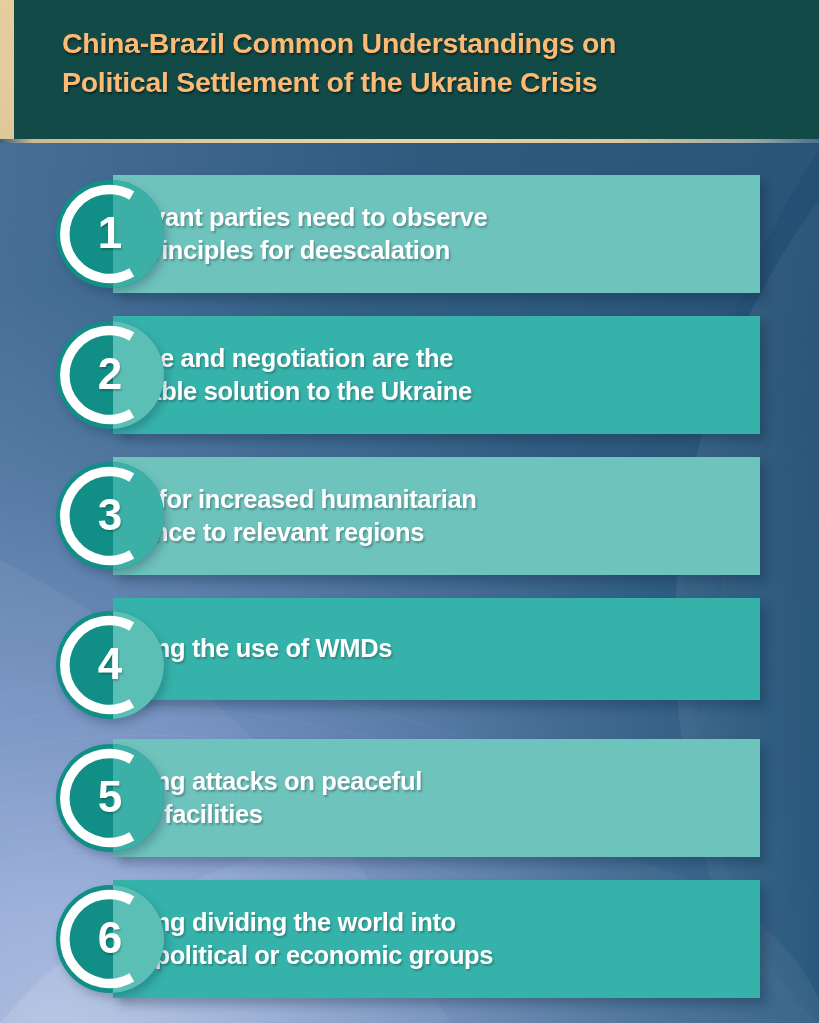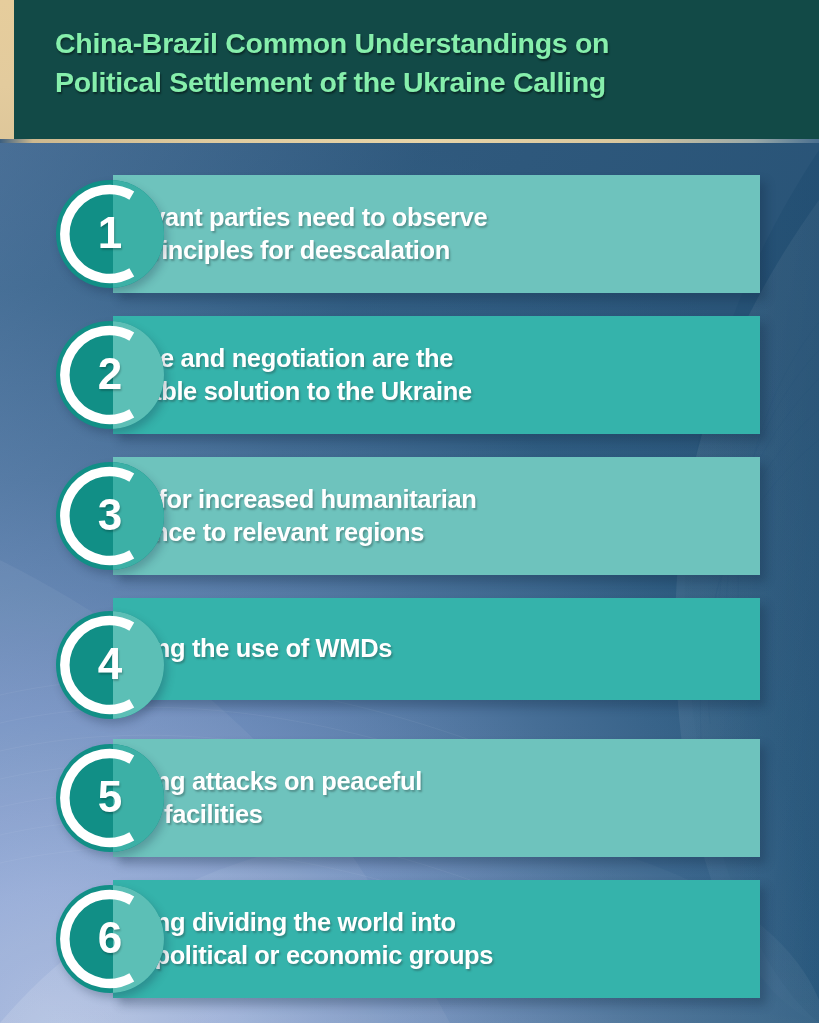--- a/index.html
+++ b/index.html
@@ -41,22 +41,22 @@
   .header-strip{
     position:absolute; left:0; top:0; width:14px; height:141px;
     background:linear-gradient(180deg,#e6cd9c 0%,#e3cb9d 60%,#dec79a 100%);
   }
   .header-rule{
     position:absolute; left:0; top:139px; width:819px; height:4px;
     background:linear-gradient(90deg,#3c5f7f 0%,#cdb98f 4%,#dfcb9f 26%,#e7d4a8 52%,#d9c79e 76%,#9aa9a8 92%,#4a6f8f 100%);
     z-index:5;
   }
   .header-title{
-    position:absolute; left:55px; top:24px; width:730px;
-    color:#86efac;
+    position:absolute; left:62px; top:24px; width:730px;
+    color:#fdba74;
     font-size:28.5px;
     font-weight:bold;
     line-height:1.36;
     letter-spacing:-0.3px;
     text-shadow:1px 2px 2px rgba(0,0,0,.45);
   }
   .header-title .ln{ display:block; white-space:nowrap; }
 
   
   .items{
@@ -171,21 +171,21 @@
       <path d="M839,360 C742,444 708,560 718,696"></path>
       <path d="M839,392 C734,476 700,590 710,724"></path>
       <path d="M839,424 C726,506 692,620 702,752"></path>
     </g>
   </svg>
 
   <div class="header">
     <div class="header-strip"></div>
     <div class="header-title">
       <span class="ln">China-Brazil Common Understandings on</span>
-      <span class="ln">Political Settlement of the Ukraine Calling</span>
+      <span class="ln">Political Settlement of the Ukraine Crisis</span>
     </div>
   </div>
   <div class="header-rule"></div>
 
   <div class="items" id="items">
       <div class="item" style="top: 26px; height: 142px;">
     <div class="bar" style="top: 8px; height: 118px; background: rgb(110, 195, 189);"></div>
     <div class="badge" style="top: 13px;">
       <div class="badge-disc"></div>
       <div class="badge-overlay">

